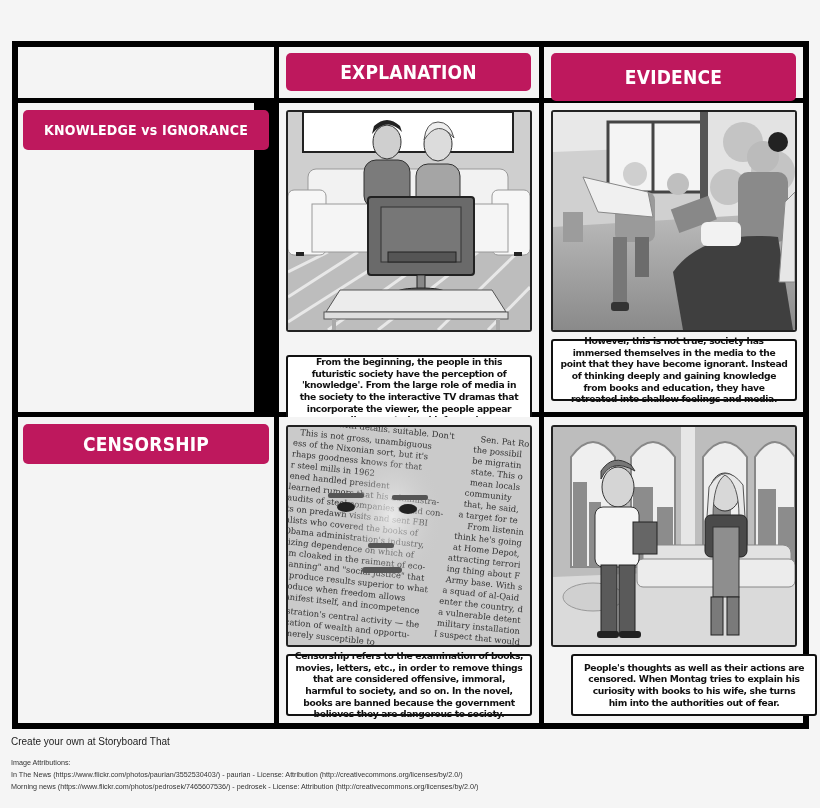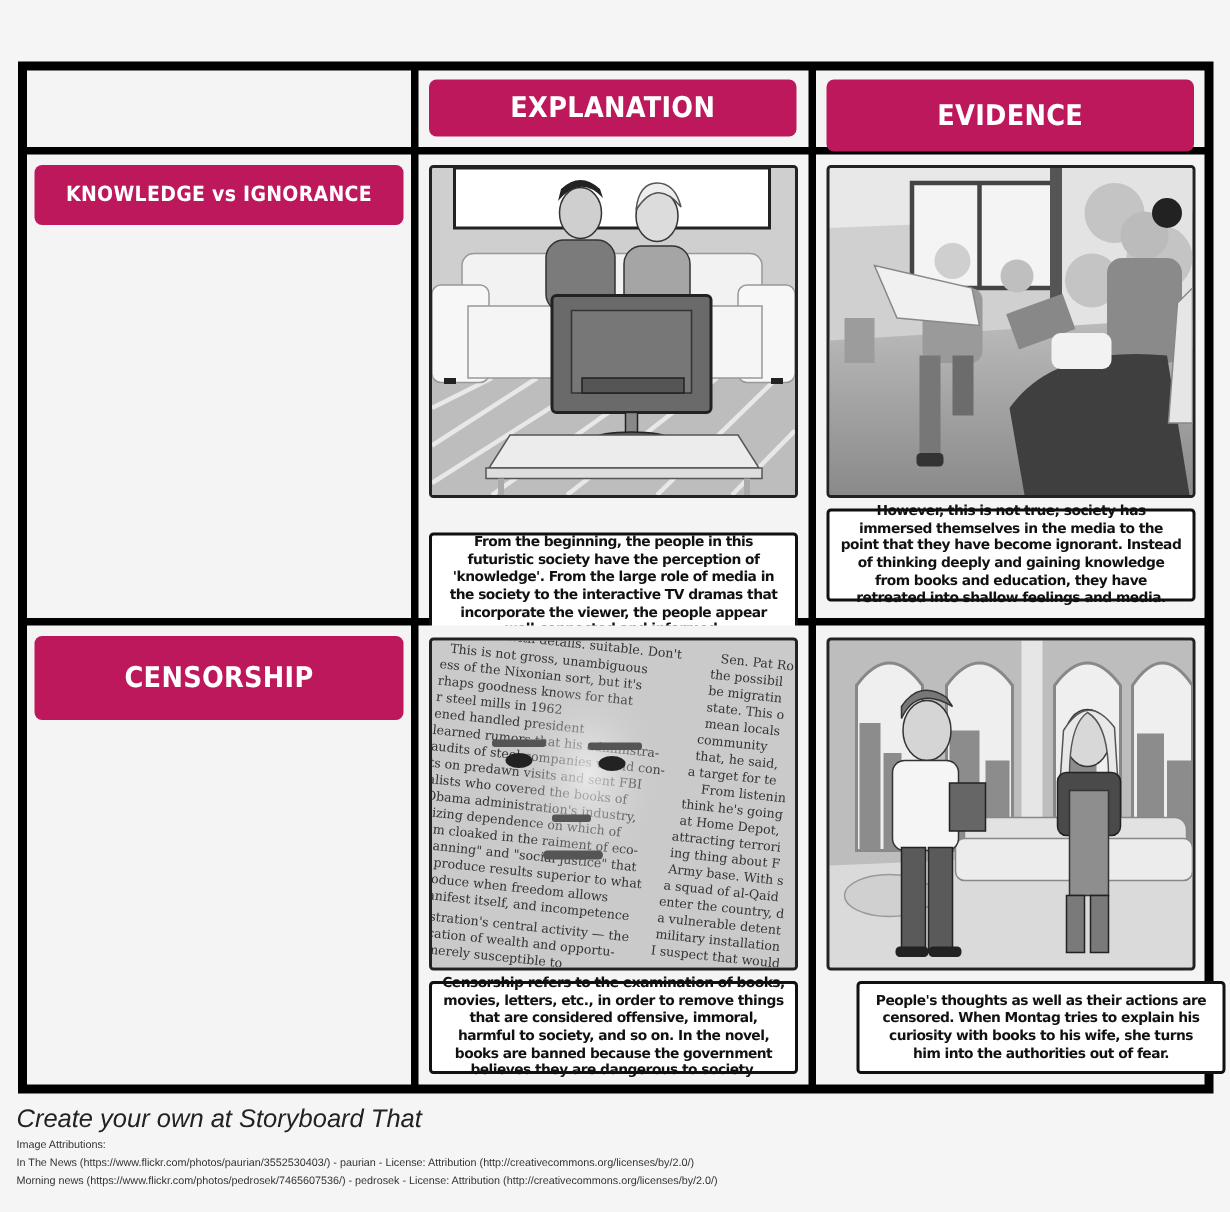--- a/index.html
+++ b/index.html
@@ -54,23 +54,22 @@
       font-weight: bold;
       font-size: 9.2px;
       line-height: 11.6px;
       color: #111;
       padding: 0 6px;
       letter-spacing: -0.35px;
     }
     svg { display: block; }
     .footer-link {
       position: absolute; left: 11px; top: 736px;
-      font-size: 17px; color: #222;
+      font-size: 10px; color: #222;
       font-family: "Liberation Sans", sans-serif;
-      font-style: italic;
     }
     .attr {
       position: absolute; left: 11px;
       font-size: 7.2px; color: #333;
       font-family: "Liberation Sans", sans-serif;
       white-space: nowrap;
     }
   </style>
 </head>
 <body>
@@ -80,21 +79,21 @@
   <div class="cell" style="left:6px; top:6px; width:256px; height:51px;"></div>
 
   <div class="cell" style="left:267px; top:6px; width:260px; height:51px;">
     <div class="title-box col-title" style="left:7px; top:6px; width:245px; height:38px;">EXPLANATION</div>
   </div>
 
   <div class="cell" style="left:532px; top:6px; width:259px; height:51px;">
     <div class="title-box col-title" style="left:7px; top:6px; width:245px; height:48px;">EVIDENCE</div>
   </div>
 
-  <div class="cell" style="left:6px; top:62px; width:256px; height:309px;">
+  <div class="cell" style="left:6px; top:62px; width:236px; height:309px;">
     <div class="title-box row-title-sm" style="left:5px; top:7px; width:246px; height:40px;">KNOWLEDGE vs IGNORANCE</div>
   </div>
 
   <div class="cell" style="left:267px; top:62px; width:260px; height:309px;">
     <div class="scene" style="left:7px; top:7px; width:246px; height:222px; background:#d9d9d9;">
       <svg width="242" height="218" viewBox="0 0 242 218">
         <rect x="0" y="0" width="242" height="218" fill="#cfcfcf"></rect>
         <rect x="15" y="0" width="210" height="40" fill="#fff" stroke="#222" stroke-width="2"></rect>
 
         <polygon points="0,140 242,140 242,218 0,218" fill="#bdbdbd"></polygon>
@@ -176,21 +175,21 @@
         <path d="M120,160 Q150,118 225,125 L240,218 L130,218 Z" fill="#3f3f3f"></path>
         <rect x="148" y="110" width="40" height="24" rx="6" fill="#f2f2f2"></rect>
         <path d="M232,90 L242,80 L242,170 L226,170 Z" fill="#e6e6e6" stroke="#888"></path>
         <rect x="10" y="100" width="20" height="30" fill="#9c9c9c"></rect>
       </svg>
     </div>
     <div class="caption" style="left:7px; top:236px; width:246px; height:62px;">However, this is not true; society has immersed themselves in the media to the point that they have become ignorant. Instead of thinking deeply and gaining knowledge from books and education, they have retreated into shallow feelings and media.</div>
   </div>
 
   <div class="cell" style="left:6px; top:376px; width:256px; height:306px;">
-    <div class="title-box row-title-lg" style="left:5px; top:7px; width:246px; height:56px;">CENSORSHIP</div>
+    <div class="title-box row-title-lg" style="left:5px; top:7px; width:246px; height:40px;">CENSORSHIP</div>
   </div>
 
   <div class="cell" style="left:267px; top:376px; width:260px; height:306px;">
     <div class="scene" style="left:7px; top:8px; width:246px; height:222px; background:#c9c9c9;">
       <svg width="242" height="218" viewBox="0 0 242 218">
         <defs>
           <radialGradient id="faceglow" cx="0.45" cy="0.4" r="0.45">
             <stop offset="0" stop-color="#f2f2f2"></stop>
               <stop offset="1" stop-color="#c8c8c8" stop-opacity="0"></stop>
           </radialGradient>

